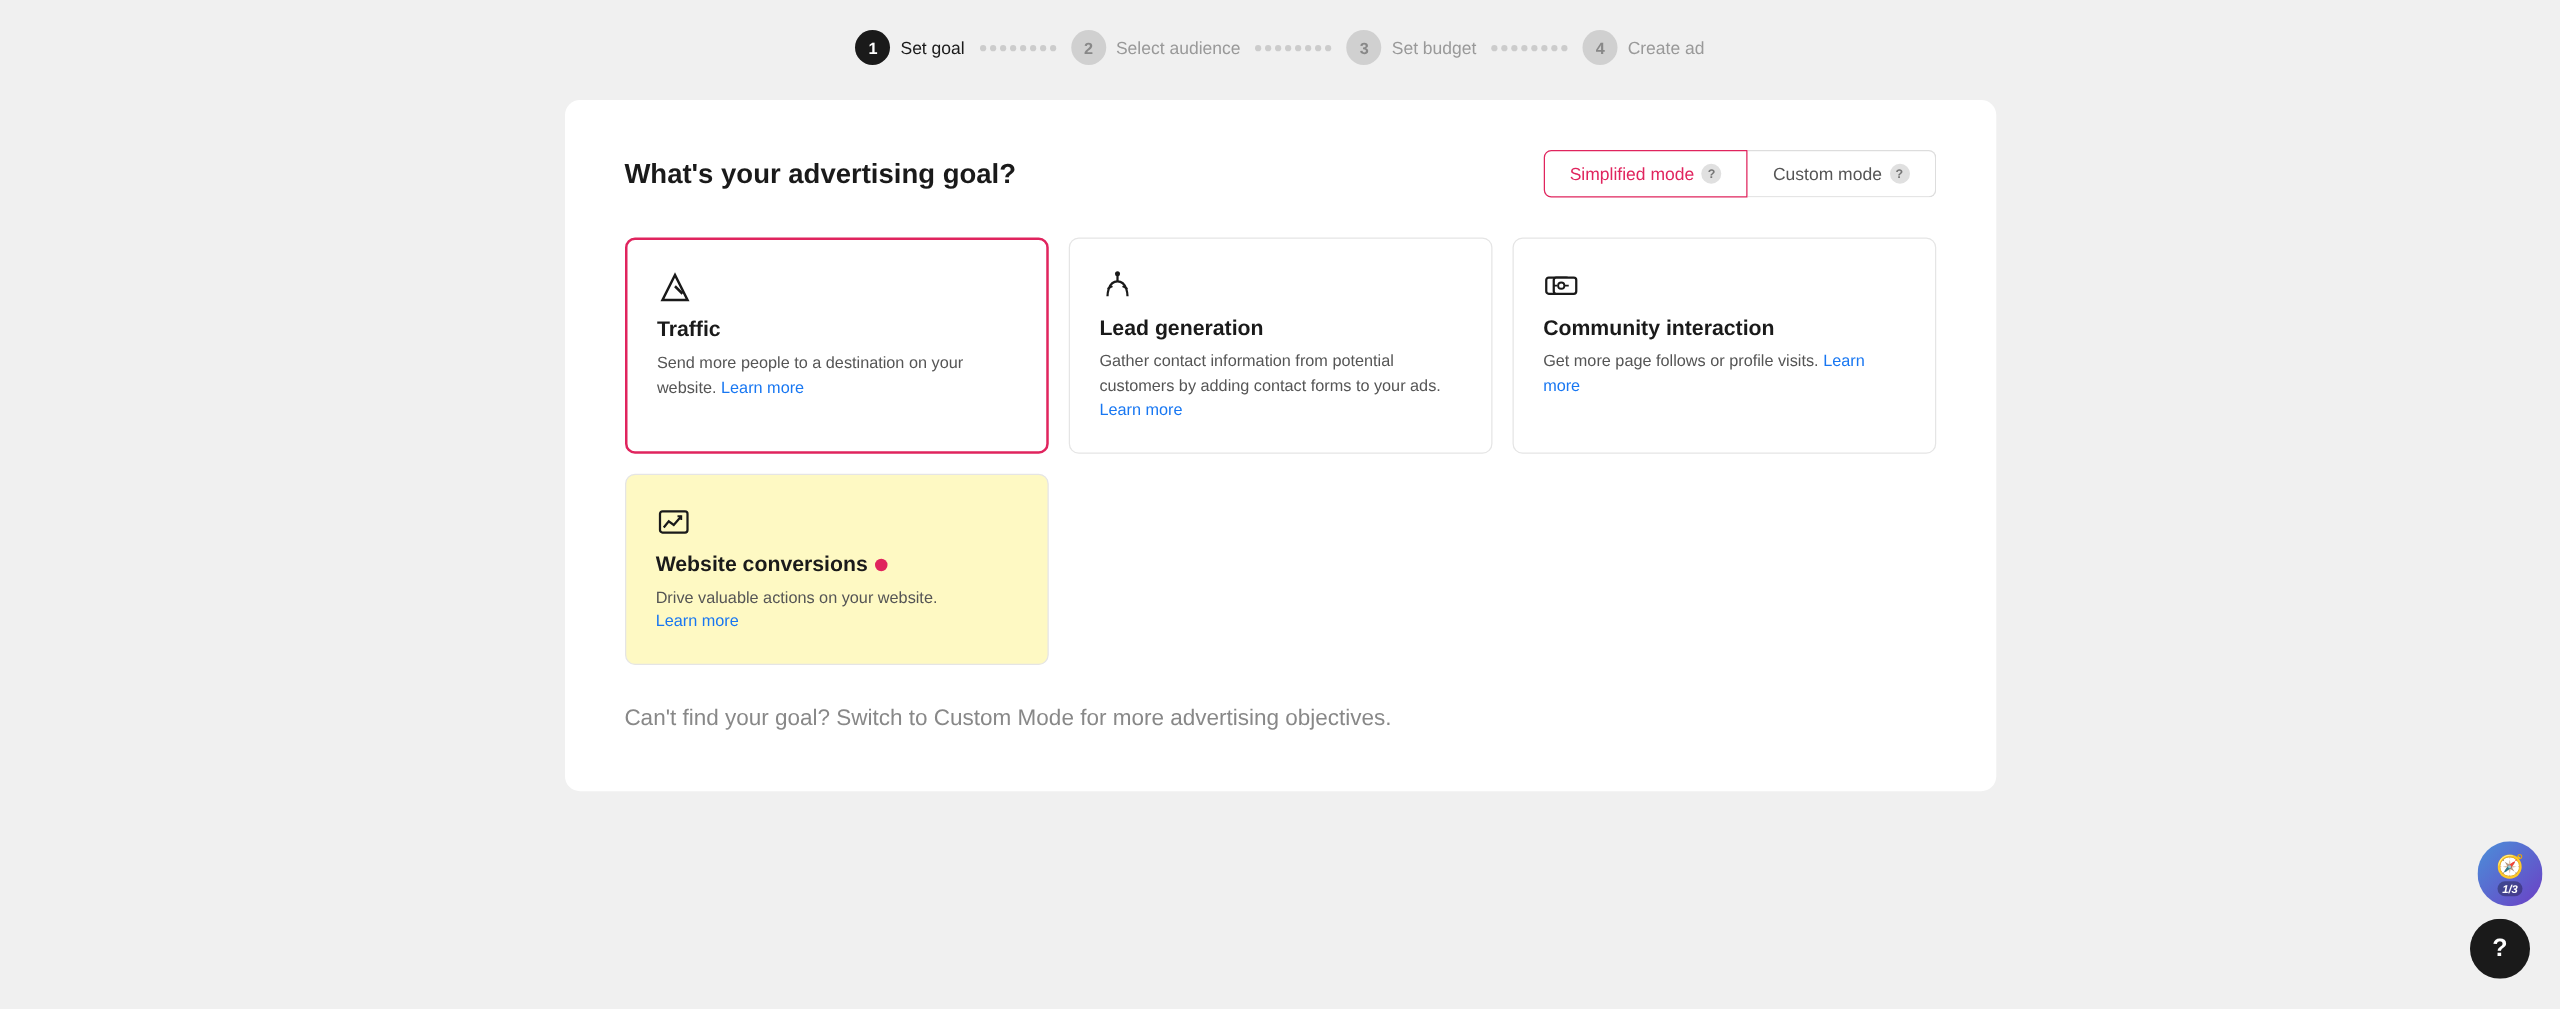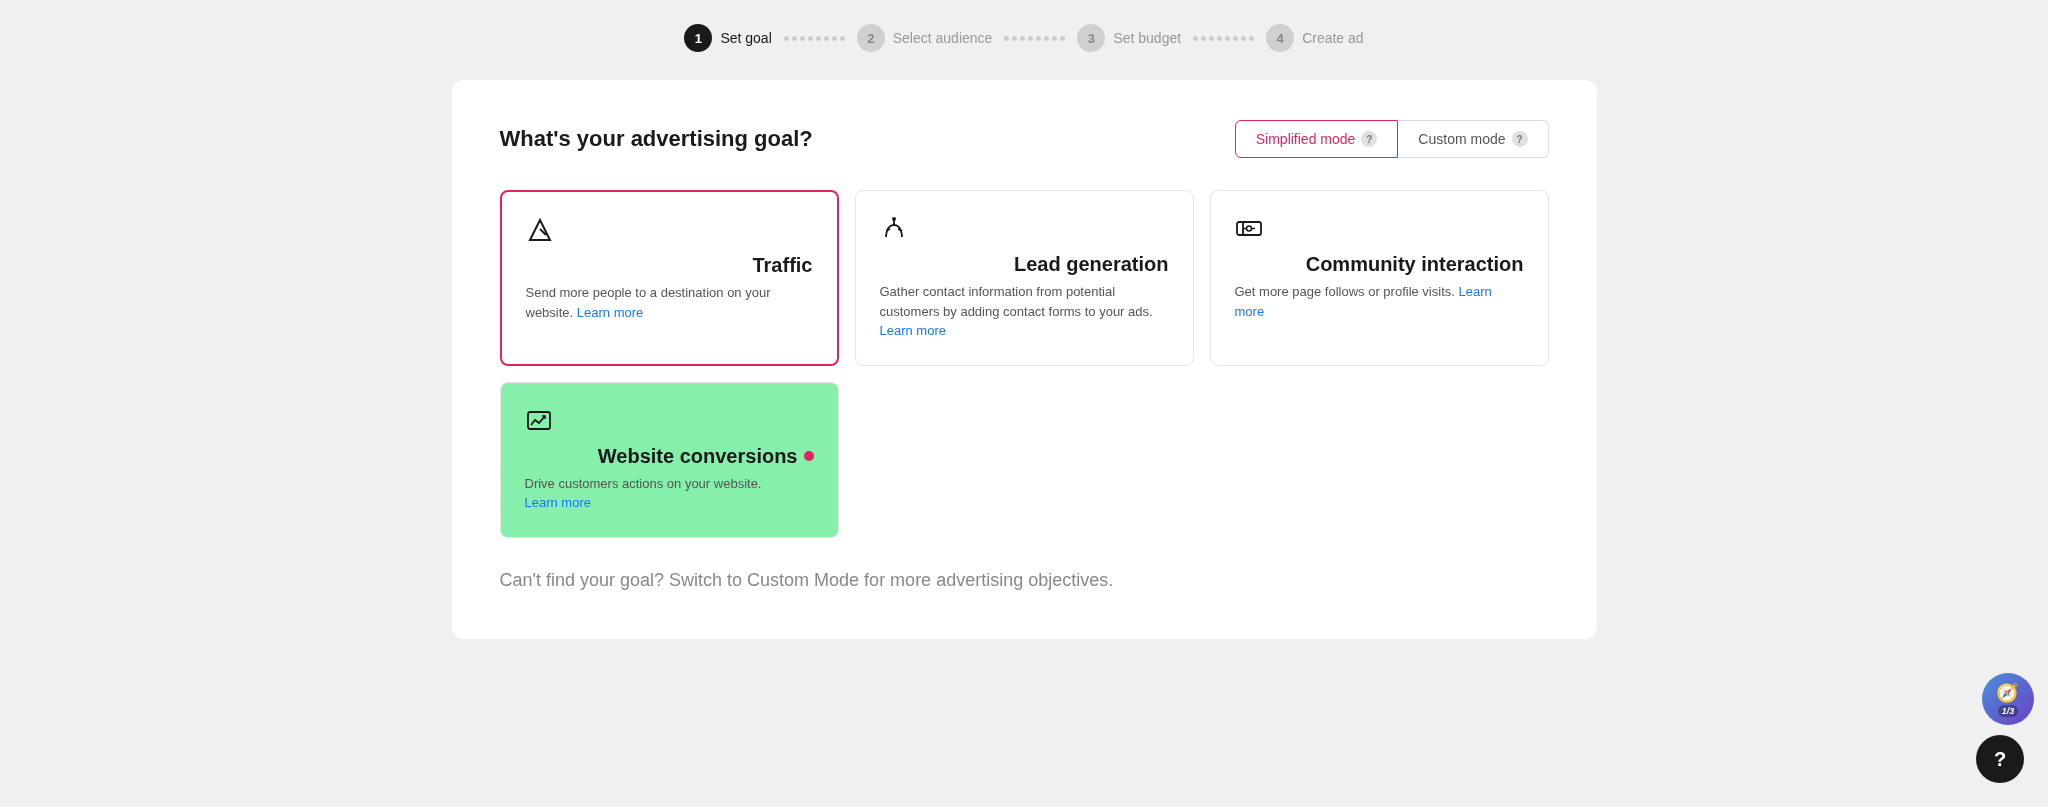--- a/index.html
+++ b/index.html
@@ -146,28 +146,27 @@
       border-color: #e0245e;
       border-width: 2px;
     }
     .goal-icon {
       font-size: 26px;
       margin-bottom: 10px;
       display: flex;
       align-items: center;
     }
     .goal-title {
-      font-size: 20px;
+      font-size: 17px;
       font-weight: 700;
       color: #1a1a1a;
       margin-bottom: 6px;
       display: flex;
       align-items: center;
       gap: 6px;
-      justify-content: flex-end;
     }
     .goal-desc {
       font-size: 13px;
       color: #555;
       line-height: 1.5;
     }
     .learn-more {
       color: #1877f2;
       text-decoration: none;
       font-size: 13px;
@@ -185,21 +184,21 @@
       display: grid;
       grid-template-columns: 1fr 1fr 1fr;
       gap: 16px;
       margin-bottom: 32px;
     }
     .goal-card-single {
       border: 1.5px solid #e5e5e5;
       border-radius: 8px;
       padding: 24px;
       cursor: pointer;
-      background: #86efac;
+      background: #fef9c3;
     }
 
     
     .footer-note {
       color: #888;
       font-size: 18px;
       margin-top: 8px;
     }
 
     
@@ -403,21 +402,21 @@
           <rect x="3" y="5" width="22" height="17" rx="2" stroke="#1a1a1a" stroke-width="1.8" fill="none"></rect>
           <polyline points="6,18 10,13 14,16 20,9" stroke="#1a1a1a" stroke-width="1.8" fill="none"></polyline>
           <polyline points="17,9 20,9 20,12" stroke="#1a1a1a" stroke-width="1.5" fill="none"></polyline>
         </svg>
       </div>
       <div class="goal-title">
         <span>Website conversions</span>
         <span class="new-badge"></span>
       </div>
       <div class="goal-desc">
-        <span>Drive customers actions on your website.</span>
+        <span>Drive valuable actions on your website.</span>
         <br>
         <a href="#" class="learn-more">Learn more</a>
       </div>
     </div>
   </div>
 
   <p class="footer-note">Can't find your goal? Switch to Custom Mode for more advertising objectives.</p>
 
 </div>
 

